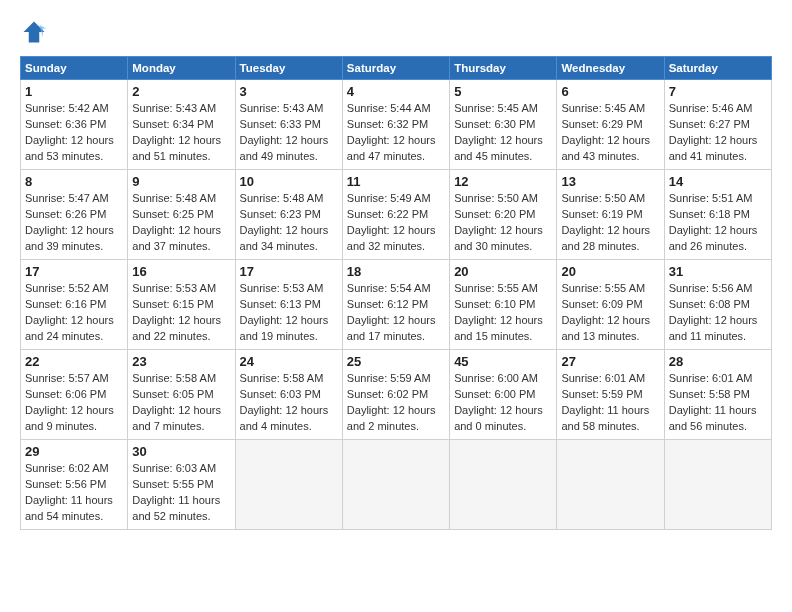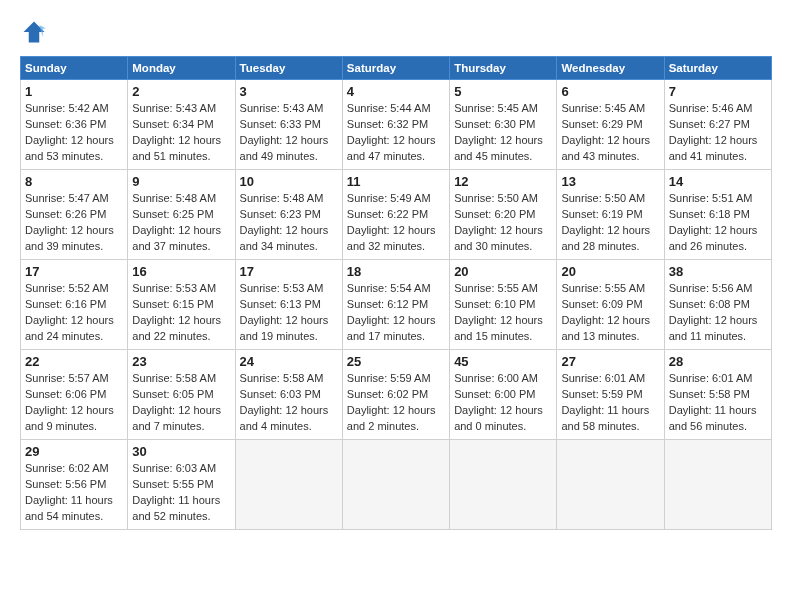--- a/index.html
+++ b/index.html
@@ -203,21 +203,21 @@
           </td>
           <td>
             <span class="day-num">20</span>
             <div class="day-info">Sunrise: 5:55 AM<br>Sunset: 6:10 PM<br>Daylight: 12 hours<br>and 15 minutes.</div>
           </td>
           <td>
             <span class="day-num">20</span>
             <div class="day-info">Sunrise: 5:55 AM<br>Sunset: 6:09 PM<br>Daylight: 12 hours<br>and 13 minutes.</div>
           </td>
           <td>
-            <span class="day-num">38</span>
+            <span class="day-num">31</span>
             <div class="day-info">Sunrise: 5:56 AM<br>Sunset: 6:08 PM<br>Daylight: 12 hours<br>and 11 minutes.</div>
           </td>
         </tr>
         <tr>
           <td>
             <span class="day-num">22</span>
             <div class="day-info">Sunrise: 5:57 AM<br>Sunset: 6:06 PM<br>Daylight: 12 hours<br>and 9 minutes.</div>
           </td>
           <td>
             <span class="day-num">23</span>

